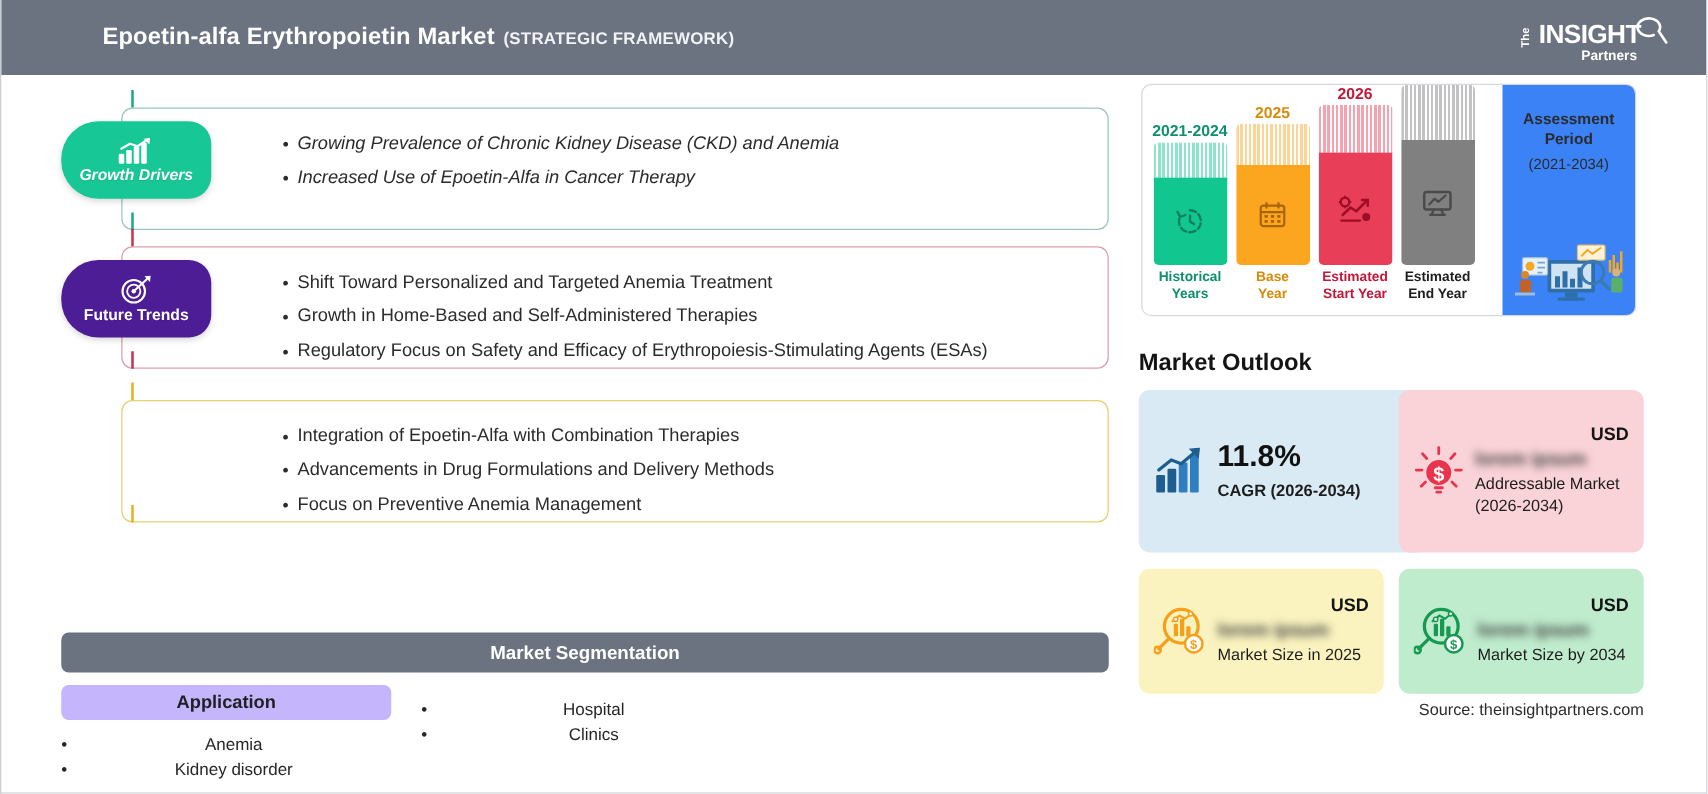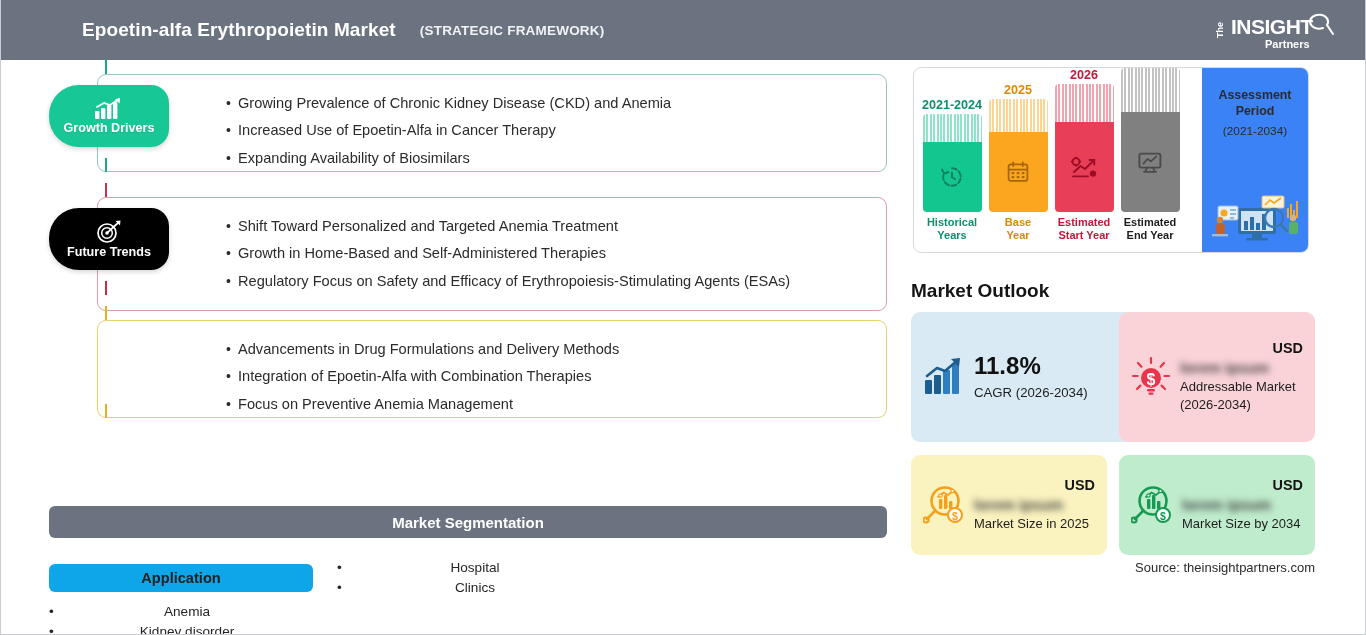--- a/index.html
+++ b/index.html
@@ -31,21 +31,21 @@
     font-size: 19px;
     font-weight: bold;
     color: #ffffff;
     letter-spacing: .1px;
     margin-left: 33px;
   }
   .hdr-sub {
     font-size: 13.5px;
     font-weight: bold;
     color: #f1f2f4;
-    margin-left: 24px;
+    margin-left: 7px;
     letter-spacing: .2px;
   }
   .logo {
     position: absolute;
     right: 22px; top: 8px;
     width: 128px; height: 44px;
     color: #ffffff;
   }
 
   
@@ -110,24 +110,24 @@
     border-radius: 6px;
     display: flex; align-items: center; justify-content: center;
     color: #ffffff; font-size: 15px; font-weight: bold;
   }
   .seg-cols { position: absolute; left: 48px; top: 488px; width: 838px; }
   .seg-col { position: absolute; width: 264px; }
   .seg-col.c1 { left: 0; }
   .seg-col.c2 { left: 288px; }
   .seg-head {
     height: 28px;
-    background: #0ea5e9;
+    background: #c4b5fd;
     border-radius: 6px;
     display: flex; align-items: center; justify-content: center;
-    font-size: 14.6px; font-weight: bold; color: #212121; margin-top: 16px;
+    font-size: 14.6px; font-weight: bold; color: #212121;
   }
   .seg-col ul { list-style: none; margin-top: 9px; }
   .seg-col li {
     font-size: 13.6px; color: #262626;
     padding: 3.5px 0 3.5px 12px;
     position: relative; line-height: 1; text-align: center;
   }
   .seg-col li::before {
     content: "•"; position: absolute; left: 0; color: #262626;
   }
@@ -218,21 +218,21 @@
   .ocard-usd { font-size: 14.4px; font-weight: bold; color: #141414; text-align: right; }
   .blurred {
     display: inline-block;
     font-size: 15px; font-weight: bold; color: #3d3d3d;
     filter: blur(3.6px);
     margin: 3px 0 2px;
     user-select: none;
   }
   .ocard-cap { font-size: 13px; color: #1d1d1d; line-height: 1.35; }
   .cagr-val { font-size: 24px; font-weight: bold; color: #111111; line-height: 1; }
-  .cagr-cap { font-size: 13.2px; color: #1d1d1d; margin-top: 7px; }
+  .cagr-cap { font-size: 13.2px; color: #1d1d1d; margin-top: 7px; font-weight: bold; }
 
   .source {
     position: absolute; right: 52px; top: 500px;
     font-size: 13px; color: #2b2b2b;
   }
 </style>
 </head>
 <body>
 
 <div class="page">
@@ -246,72 +246,71 @@
       <text x="16" y="26" font-family="Liberation Sans, sans-serif" font-size="21" font-weight="bold" fill="#ffffff" letter-spacing="-0.5">INSIGHT</text>
       <text x="50" y="40" font-family="Liberation Sans, sans-serif" font-size="11" font-weight="bold" fill="#ffffff">Partners</text>
       <path d="M108 20 a9 7 0 1 1 4 -3 l6 9" fill="none" stroke="#ffffff" stroke-width="2.1" stroke-linecap="round"></path>
     </svg>
   </div>
 
   <div class="body-wrap">
 
     <div class="left-col">
 
-      <div class="cat-block" style="top:0;left:48px;width:838px;height:102px;">
+      <div class="cat-block" style="top:12px;left:48px;width:838px;height:102px;font-style:italic;">
         <div class="connector" style="color:#1aa986;left:56px;top:0;height:14px;"></div>
         <div class="connector" style="color:#1aa986;left:56px;top:98px;height:14px;"></div>
         <div class="cat-box" style="top:14px;height:98px;border-color:#9bc4c2;">
           <ul>
             <li>Growing Prevalence of Chronic Kidney Disease (CKD) and Anemia</li>
             <li>Increased Use of Epoetin-Alfa in Cancer Therapy</li>
-            <li>Expanding Availability of Biosimilars</li>
           </ul>
         </div>
         <div class="badge" style="top:25px;background:#18c796;">
           <svg width="30" height="22" viewBox="0 0 30 22">
             <rect x="1" y="13" width="4.4" height="8" fill="#fff" rx="1"></rect>
             <rect x="7" y="10" width="4.4" height="11" fill="#fff" rx="1"></rect>
             <rect x="13" y="7" width="4.4" height="14" fill="#fff" rx="1"></rect>
             <rect x="19" y="4" width="4.4" height="17" fill="#fff" rx="1"></rect>
             <path d="M3 9 L10 5 L16 7 L25 1" stroke="#fff" stroke-width="1.7" fill="none" stroke-linecap="round"></path>
             <path d="M21 1 L26 0.5 L25.5 5.5 Z" fill="#fff"></path>
           </svg>
           <span class="b-label">Growth Drivers</span>
         </div>
       </div>
 
       <div class="cat-block" style="top:123px;left:48px;width:838px;height:112px;">
         <div class="connector" style="color:#c9314a;left:56px;top:0;height:14px;"></div>
         <div class="connector" style="color:#c9314a;left:56px;top:98px;height:14px;"></div>
-        <div class="cat-box" style="top:14px;height:114px;border-color:#d9a0ab;">
+        <div class="cat-box" style="top:14px;height:98px;border-color:#d9a0ab;">
           <ul>
             <li>Shift Toward Personalized and Targeted Anemia Treatment</li>
             <li>Growth in Home-Based and Self-Administered Therapies</li>
             <li>Regulatory Focus on Safety and Efficacy of Erythropoiesis-Stimulating Agents (ESAs)</li>
           </ul>
         </div>
-        <div class="badge" style="top:25px;background:#000000;">
+        <div class="badge" style="top:25px;background:#4c1d95;">
           <svg width="26" height="24" viewBox="0 0 26 24">
             <circle cx="11" cy="13" r="9" fill="none" stroke="#fff" stroke-width="1.7"></circle>
             <circle cx="11" cy="13" r="5.3" fill="none" stroke="#fff" stroke-width="1.5"></circle>
             <circle cx="11" cy="13" r="1.8" fill="#fff"></circle>
             <path d="M11 13 L23 2" stroke="#fff" stroke-width="1.7" stroke-linecap="round"></path>
             <path d="M19.5 1 L24.5 0.5 L24 5.5 Z" fill="#fff"></path>
           </svg>
           <span class="b-label">Future Trends</span>
         </div>
       </div>
 
       <div class="cat-block" style="top:246px;left:48px;width:838px;height:112px;">
         <div class="connector" style="color:#e3b020;left:56px;top:0;height:14px;"></div>
         <div class="connector" style="color:#e3b020;left:56px;top:98px;height:14px;"></div>
         <div class="cat-box" style="top:14px;height:98px;border-color:#e8cf72;">
           <ul>
+            <li>Integration of Epoetin-Alfa with Combination Therapies</li>
             <li>Advancements in Drug Formulations and Delivery Methods</li>
-            <li>Integration of Epoetin-Alfa with Combination Therapies</li>
             <li>Focus on Preventive Anemia Management</li>
           </ul>
         </div>
       </div>
 
       <div class="seg-bar">Market Segmentation</div>
 
       <div class="seg-cols">
         <div class="seg-col c1">
           <div class="seg-head">Application</div>

